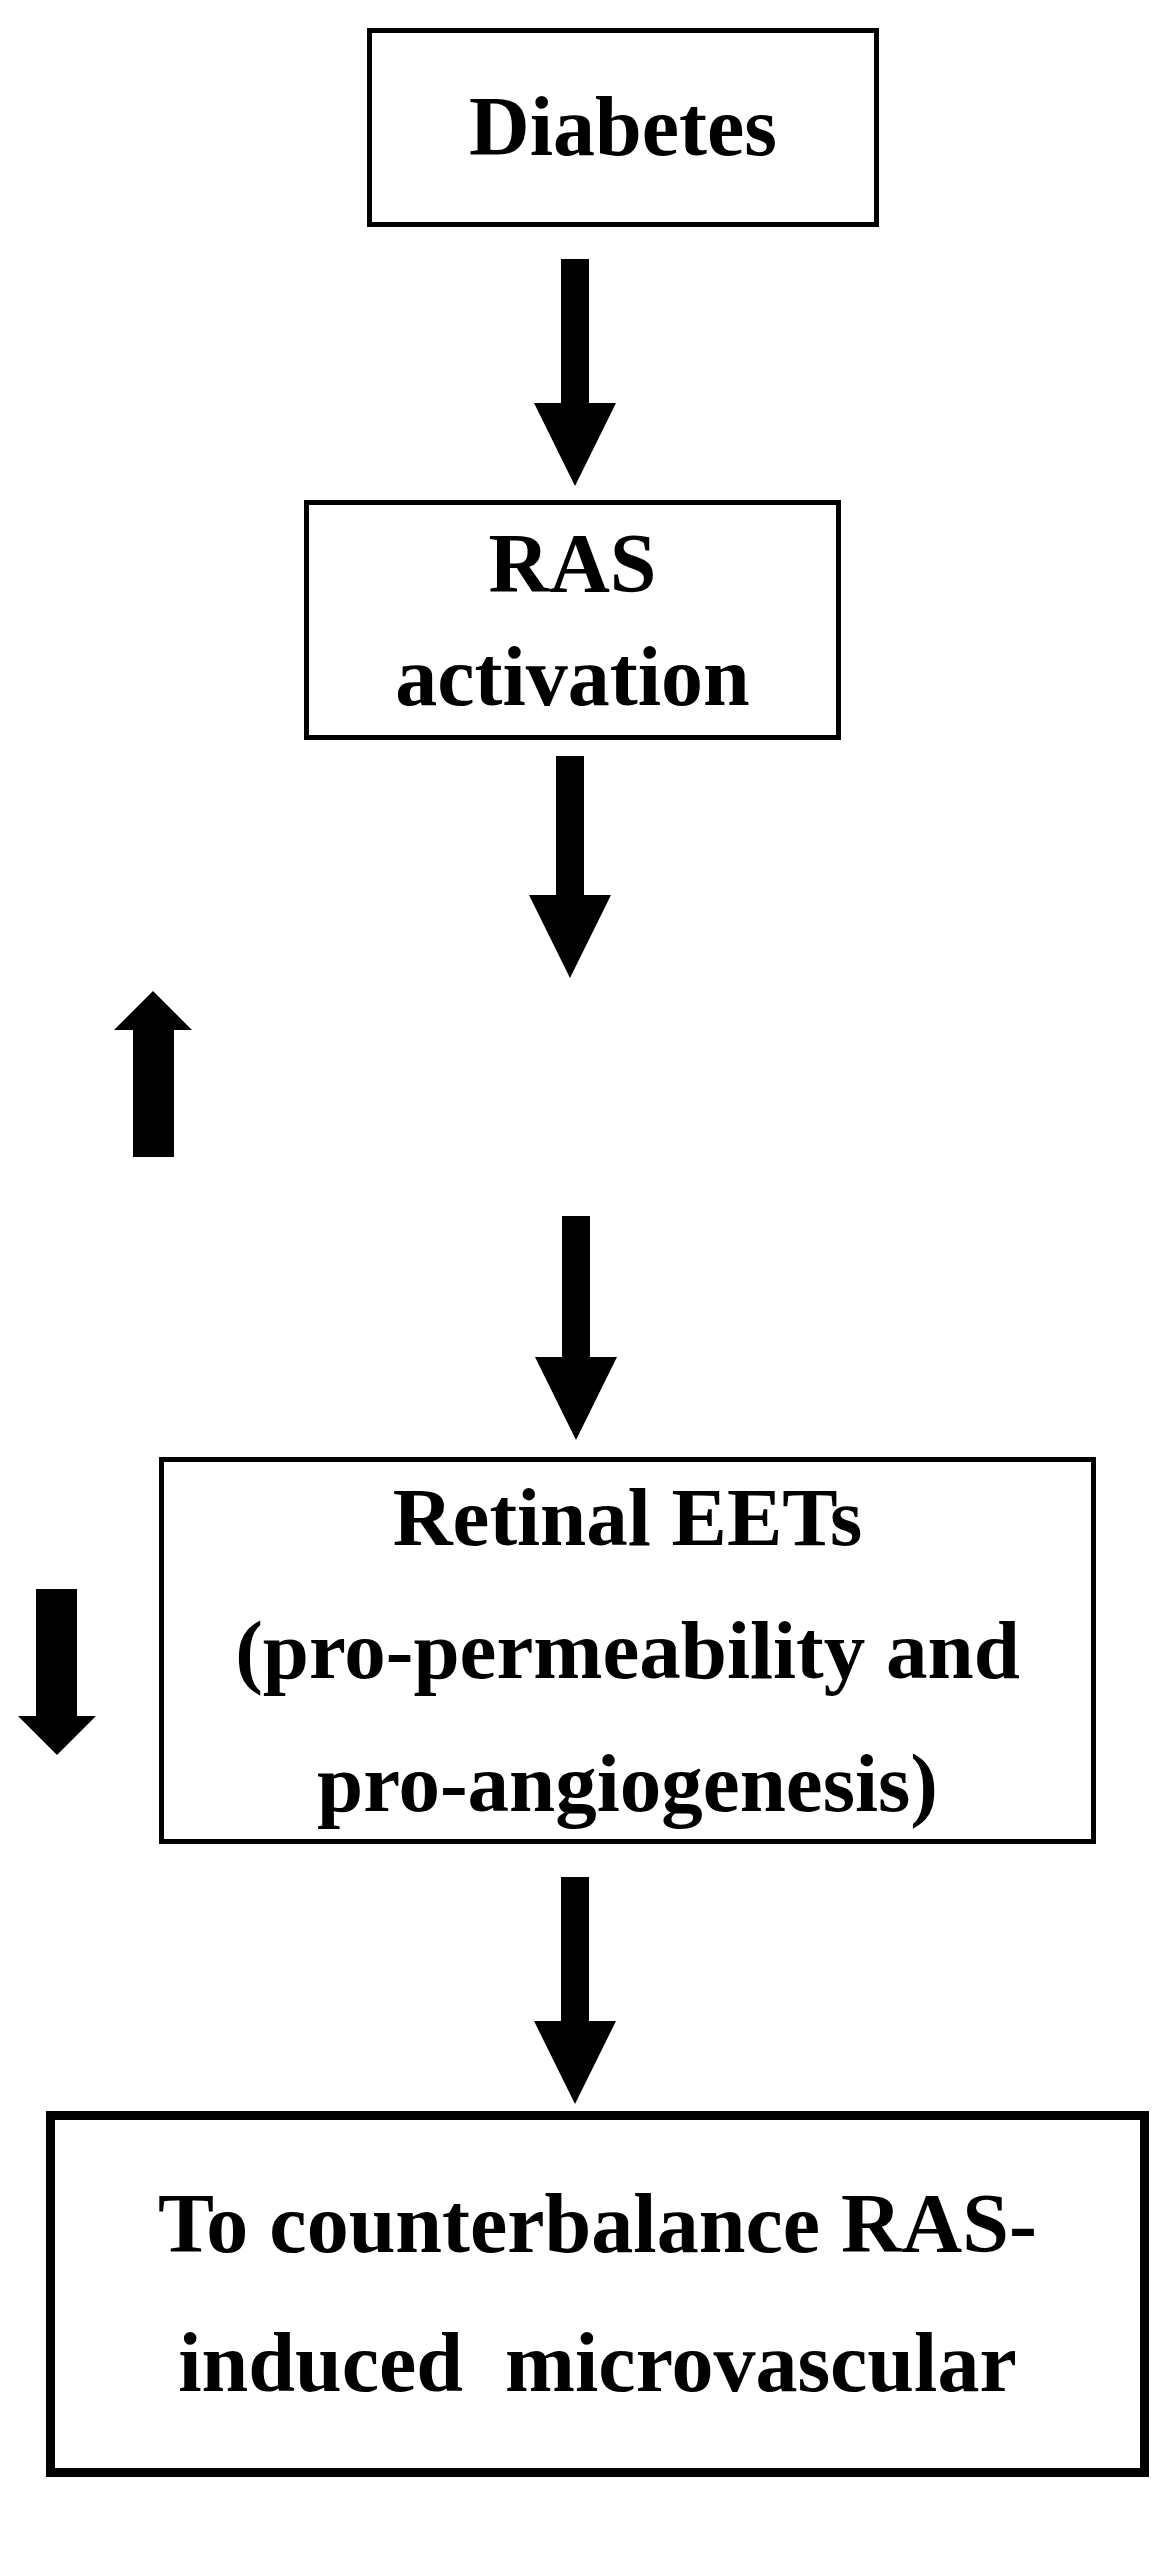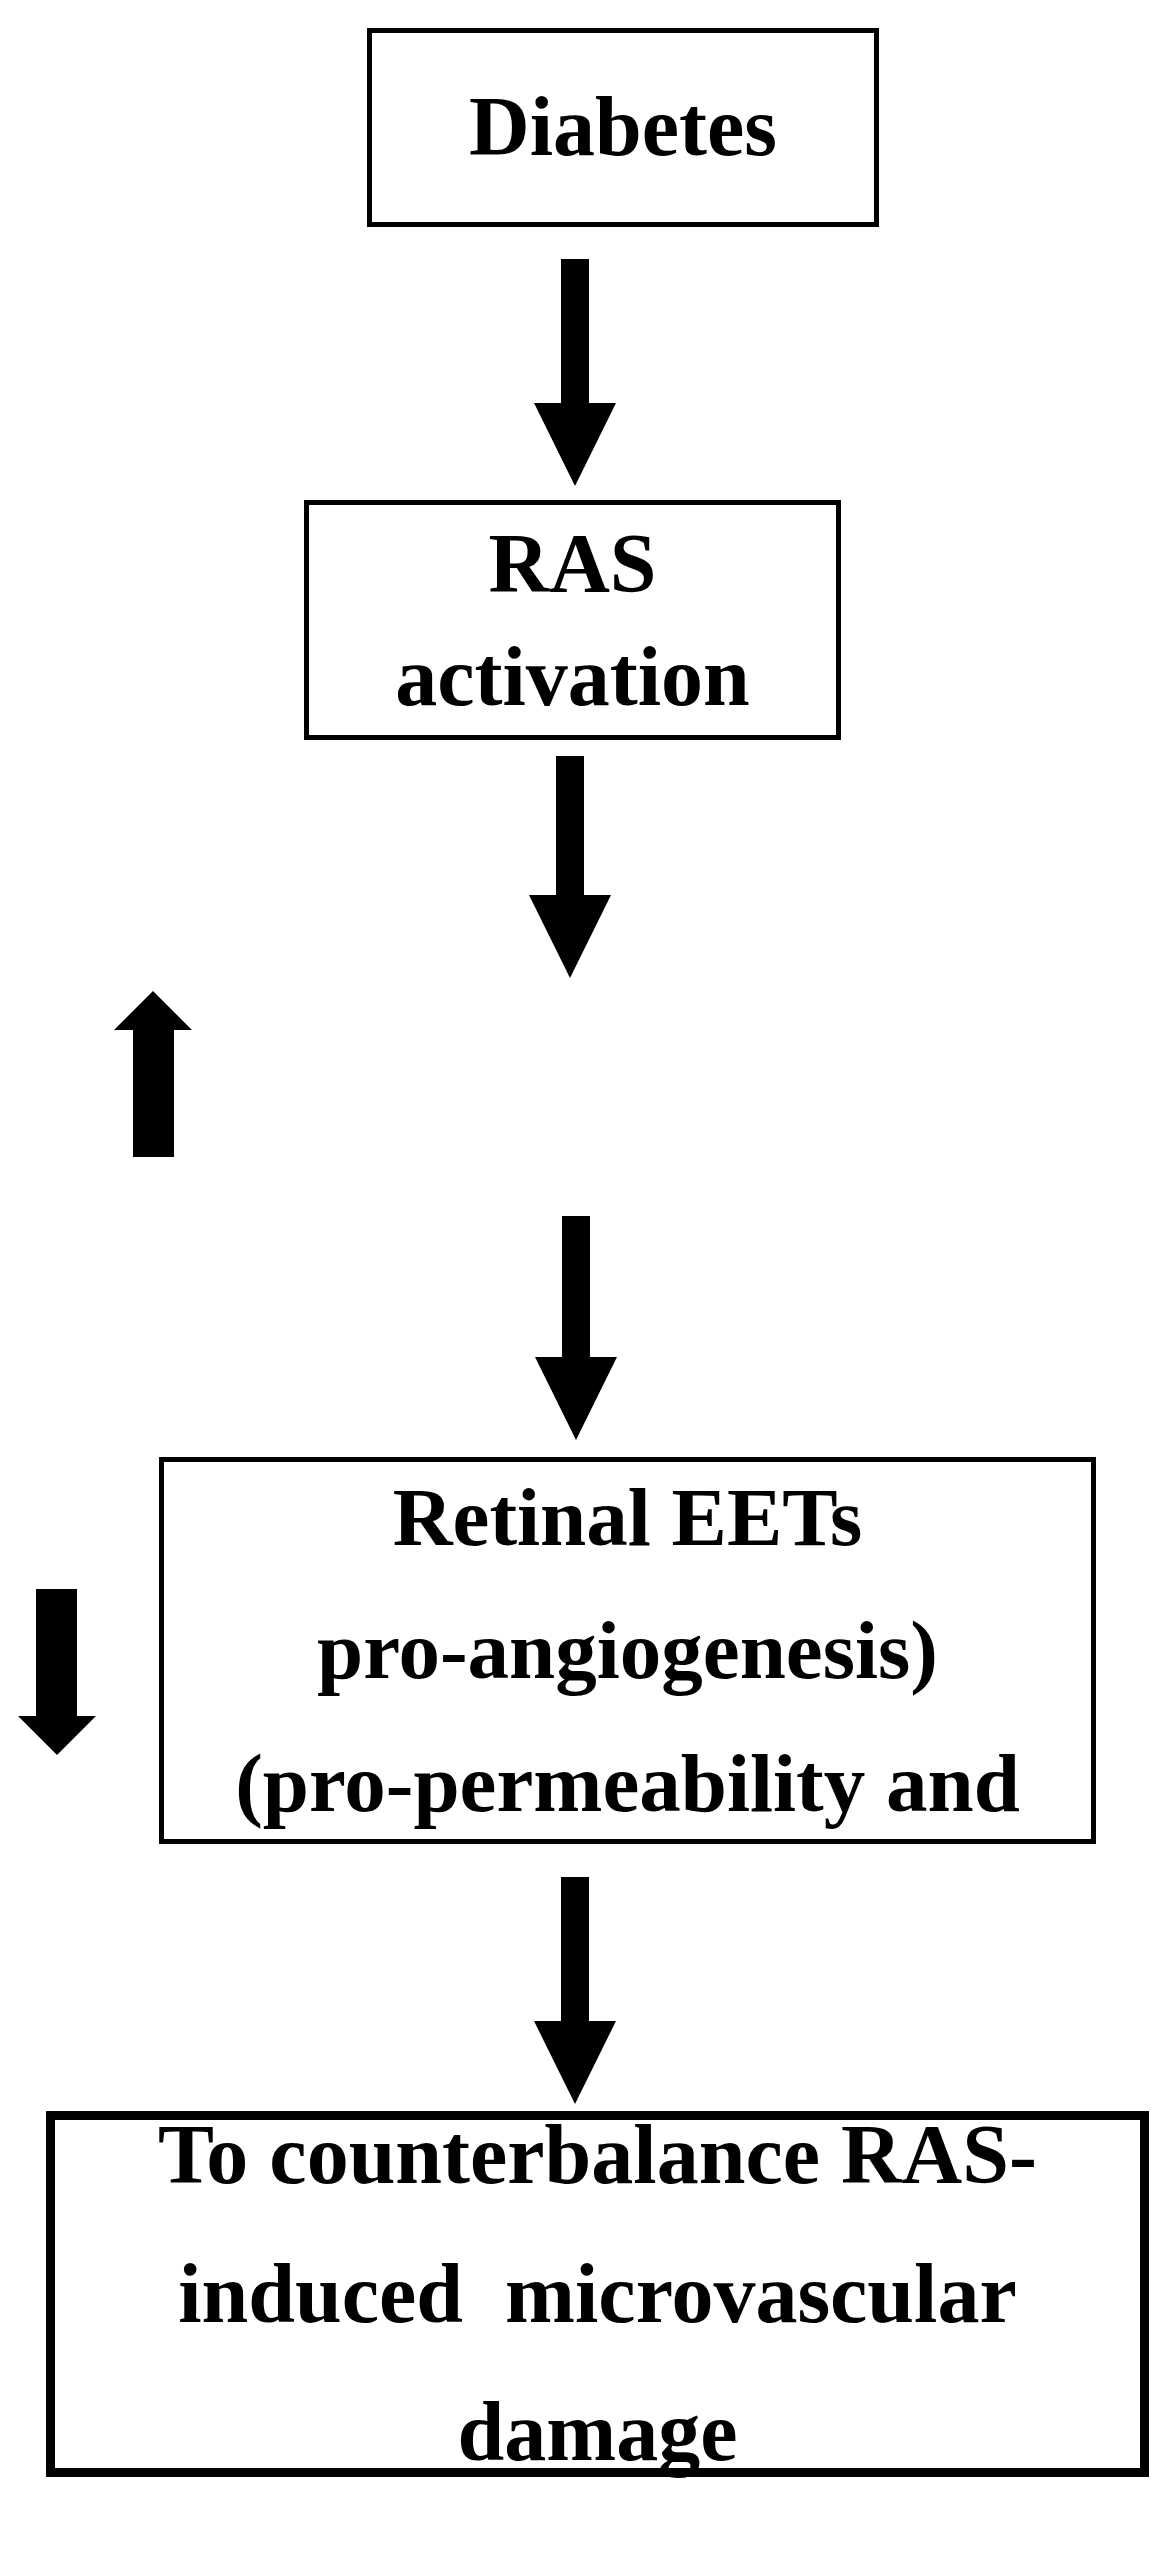--- a/index.html
+++ b/index.html
@@ -99,29 +99,28 @@
     <div class="head-down"></div>
   </div>
 
   <div class="v-arrow" style="left:17.7px; top:1589px; width:78px;">
     <div class="shaft" style="width:41px; height:127px;"></div>
     <div class="head-down small"></div>
   </div>
 
   <div class="node node-4">
     <div class="line">Retinal EETs</div>
+    <div class="line">(pro-permeability and</div>
     <div class="line">pro-angiogenesis)</div>
-    <div class="line">(pro-permeability and</div>
   </div>
 
   <div class="v-arrow" style="left:533px; top:1877px; width:83px;">
     <div class="shaft" style="width:28px; height:144px;"></div>
     <div class="head-down"></div>
   </div>
 
   <div class="node node-5">
     <div class="line">To counterbalance RAS-</div>
     <div class="line">induced  microvascular</div>
-    <div class="line">damage</div>
   </div>
 
 </div>
 
 
 </body></html>

